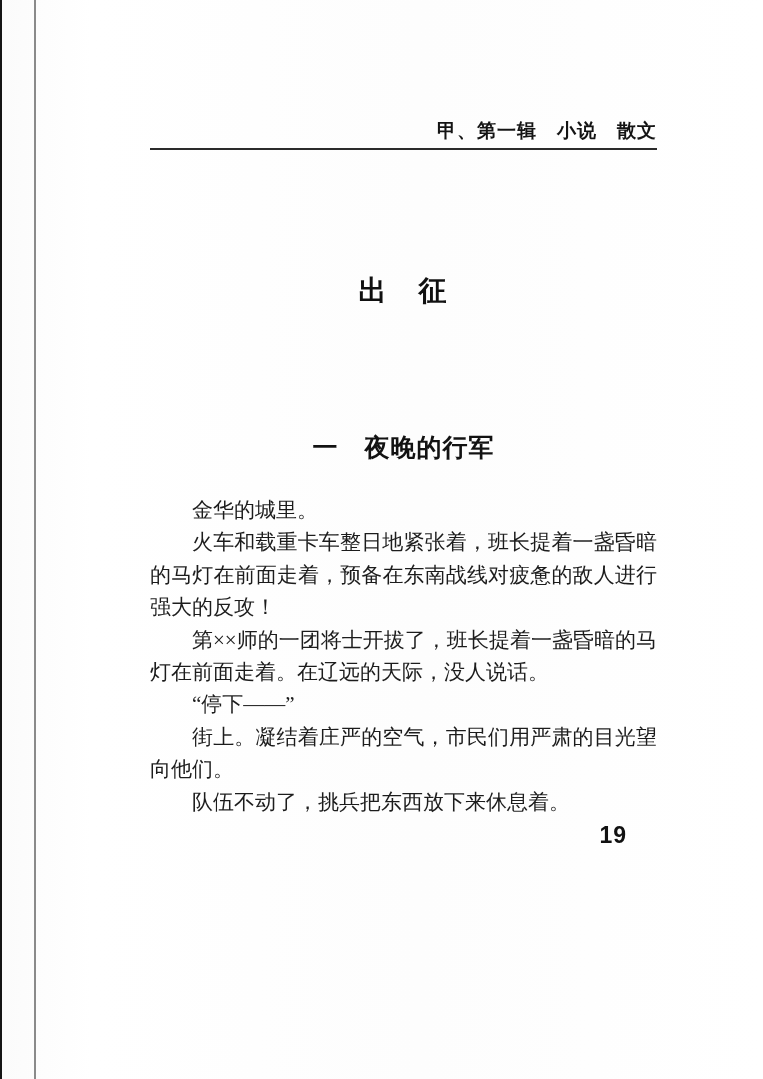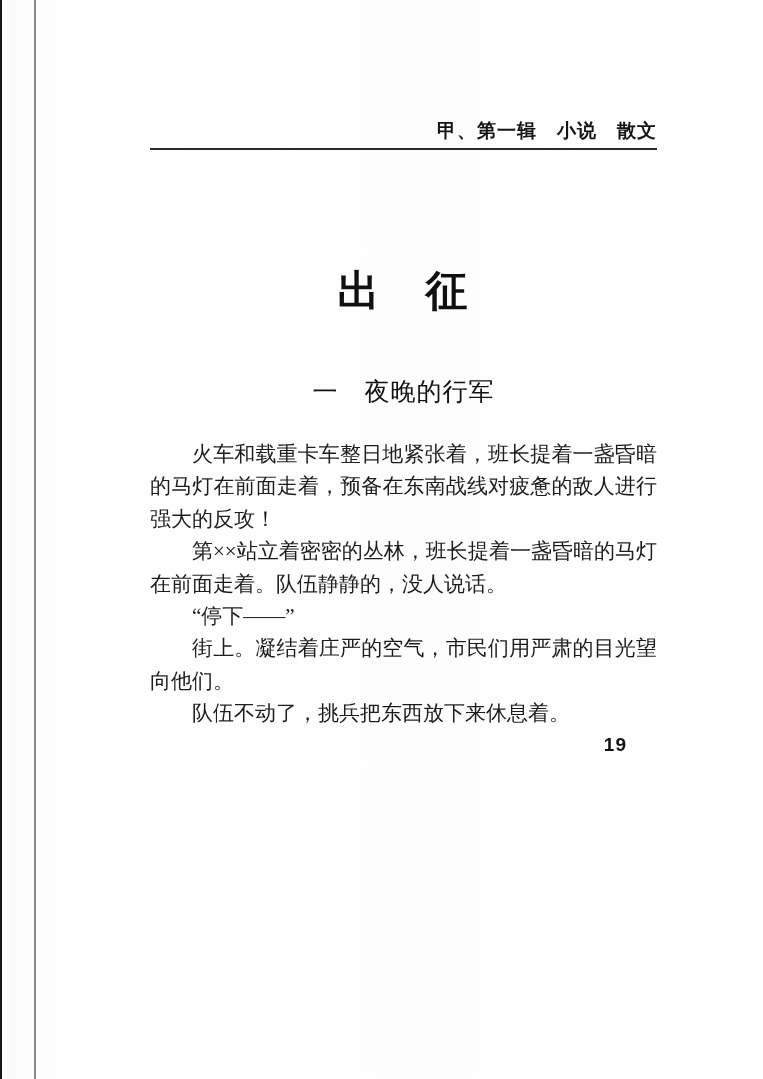--- a/index.html
+++ b/index.html
@@ -48,30 +48,30 @@
     font-size: 19px;
     line-height: 22px;
     letter-spacing: 1px;
     color: #141414;
   }
   .book-title {
     margin-top: 116px;
     text-align: center;
     font-family: "Liberation Sans", "DejaVu Sans", sans-serif;
     font-weight: bold;
-    font-size: 42px;
+    font-size: 28px;
     line-height: 50px;
     letter-spacing: 2px;
     color: #101010;
   }
   .section-heading {
-    margin-top: 60px;
+    margin-top: 116px;
     text-align: center;
     font-family: "Liberation Sans", "DejaVu Sans", sans-serif;
-    font-weight: normal;
+    font-weight: bold;
     font-size: 25px;
     line-height: 30px;
     letter-spacing: 1px;
     color: #121212;
   }
   .body-text {
     margin-top: 32px;
     font-size: 21px;
     line-height: 32.4px;
   }
@@ -80,21 +80,21 @@
     text-indent: 2em;
     text-align: justify;
     word-break: break-all;
   }
   .page-number {
     margin-top: 4px;
     padding-right: 30px;
     text-align: right;
     font-family: "Liberation Sans", "DejaVu Sans", sans-serif;
     font-weight: bold;
-    font-size: 19px;
+    font-size: 23px;
     letter-spacing: 1px;
     color: #111111;
   }
 </style>
 </head>
 <body>
 
 <div class="scan-page">
 
   <div class="edge-line"></div>
@@ -102,22 +102,23 @@
 
   <div class="content-column">
 
     <div class="running-header">甲、第一辑　小说　散文</div>
 
     <div class="book-title">出　征</div>
 
     <div class="section-heading">一　夜晚的行军</div>
 
     <div class="body-text">
+      <p>金华的城里。</p>
       <p>火车和载重卡车整日地紧张着，班长提着一盏昏暗的马灯在前面走着，预备在东南战线对疲惫的敌人进行强大的反攻！</p>
-      <p>第××站立着密密的丛林，班长提着一盏昏暗的马灯在前面走着。队伍静静的，没人说话。</p>
+      <p>第××师的一团将士开拔了，班长提着一盏昏暗的马灯在前面走着。在辽远的天际，没人说话。</p>
       <p>“停下——”</p>
       <p>街上。凝结着庄严的空气，市民们用严肃的目光望向他们。</p>
       <p>队伍不动了，挑兵把东西放下来休息着。</p>
     </div>
 
     <div class="page-number">19</div>
 
   </div>
 
 </div>

